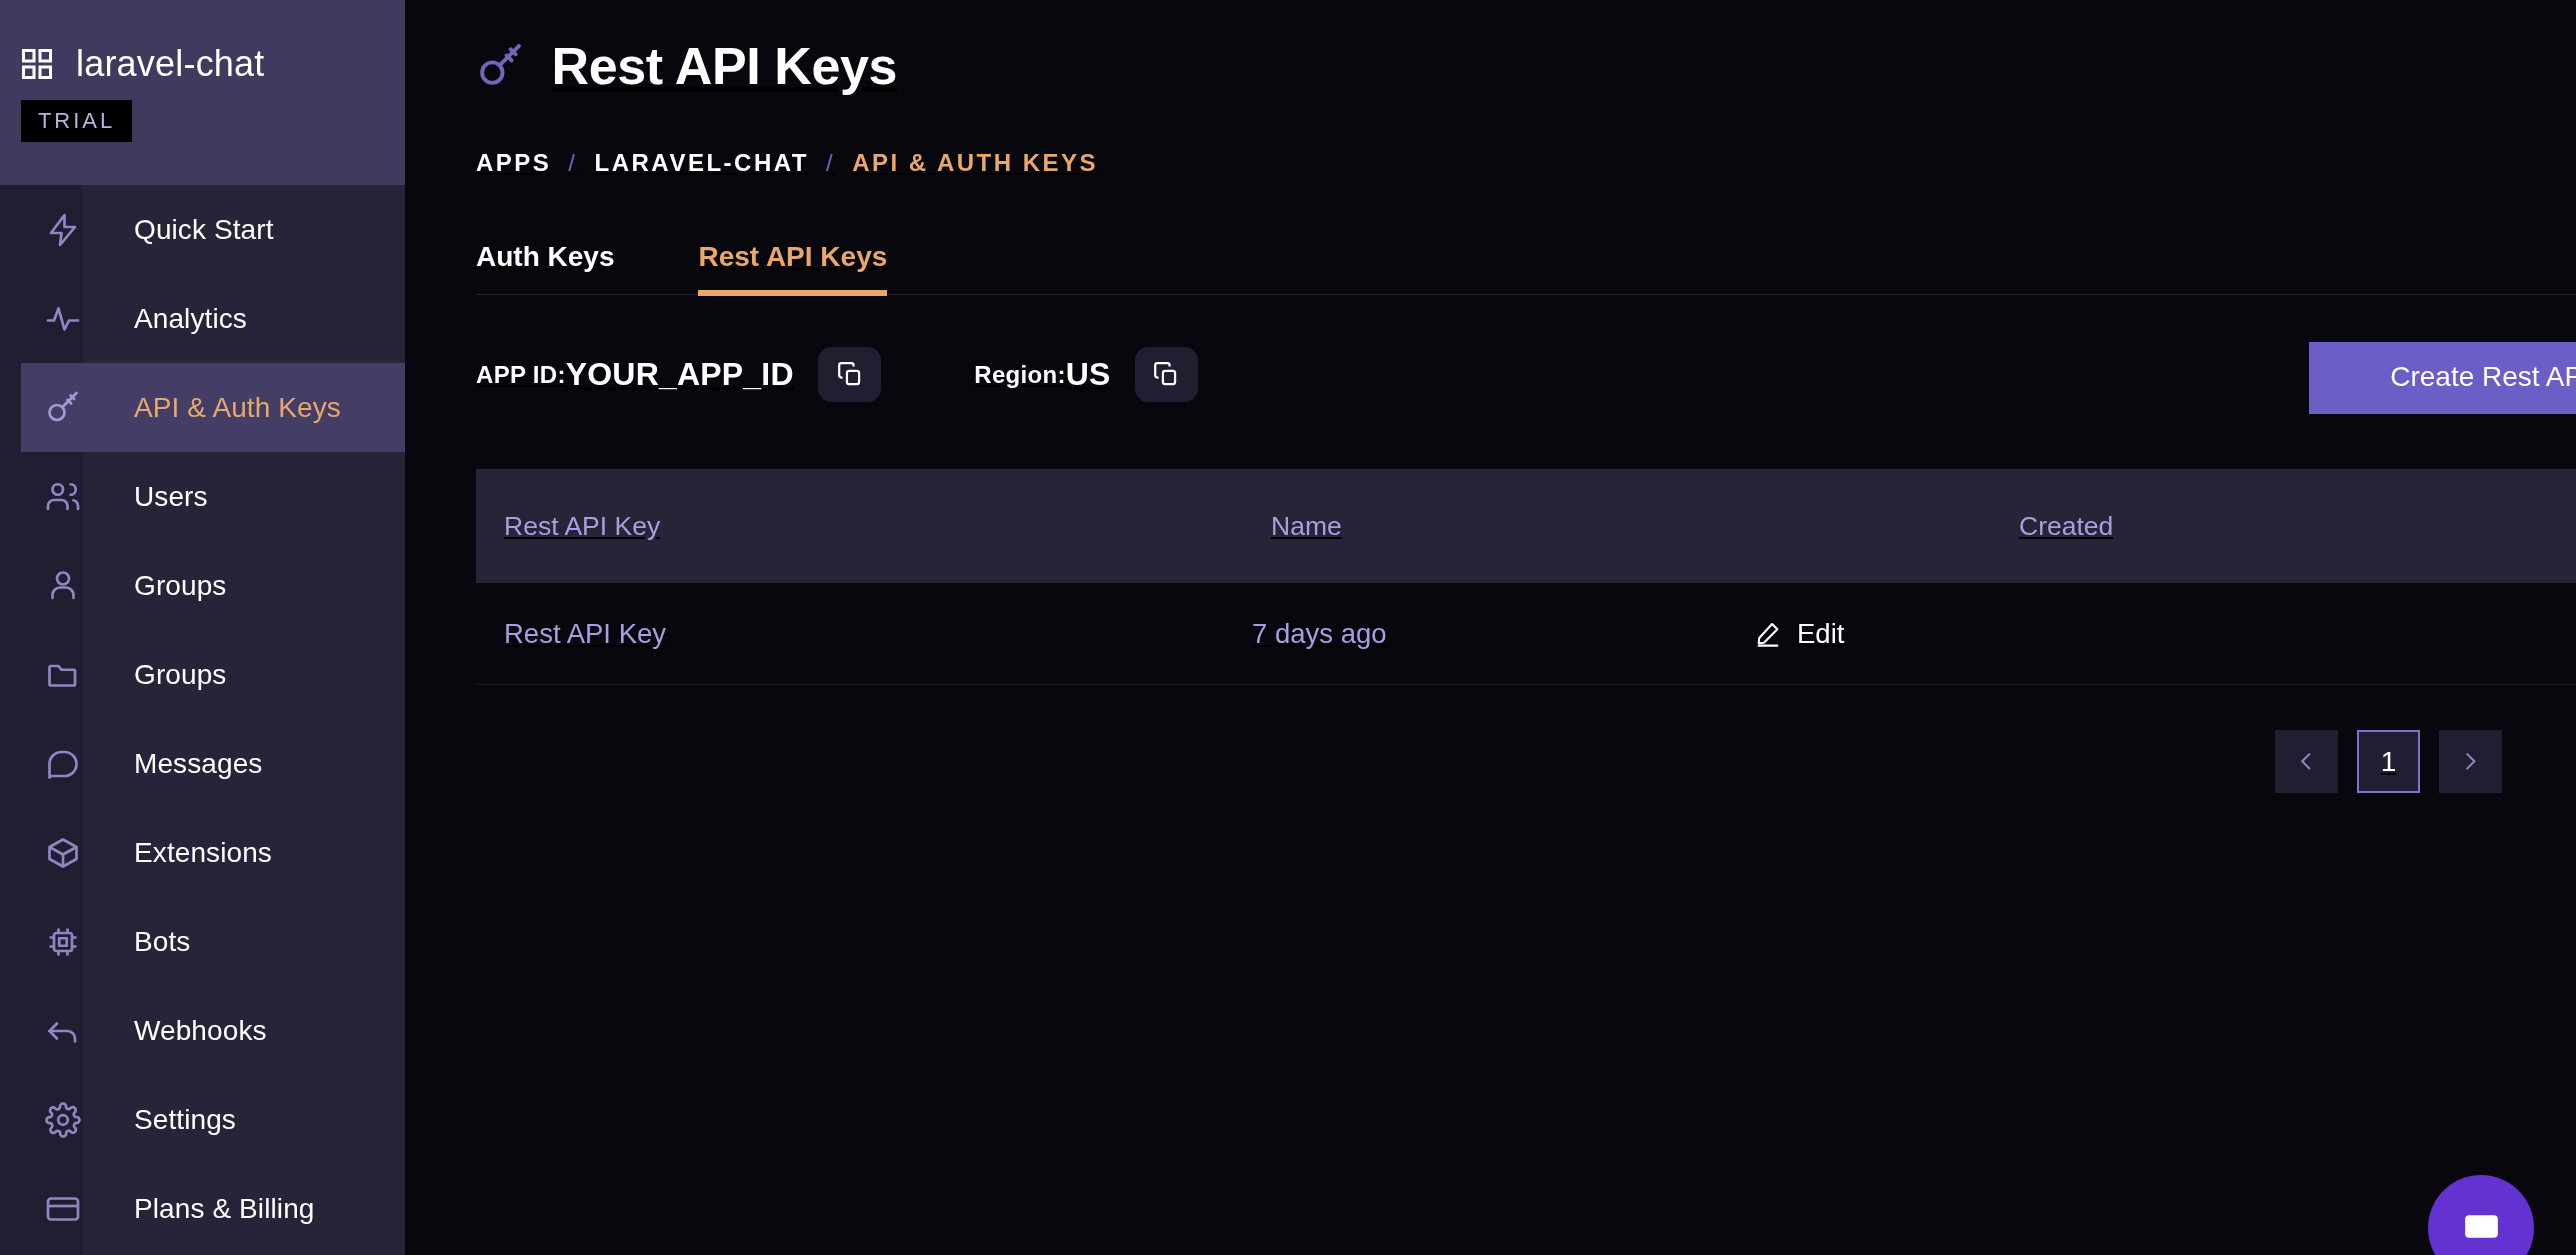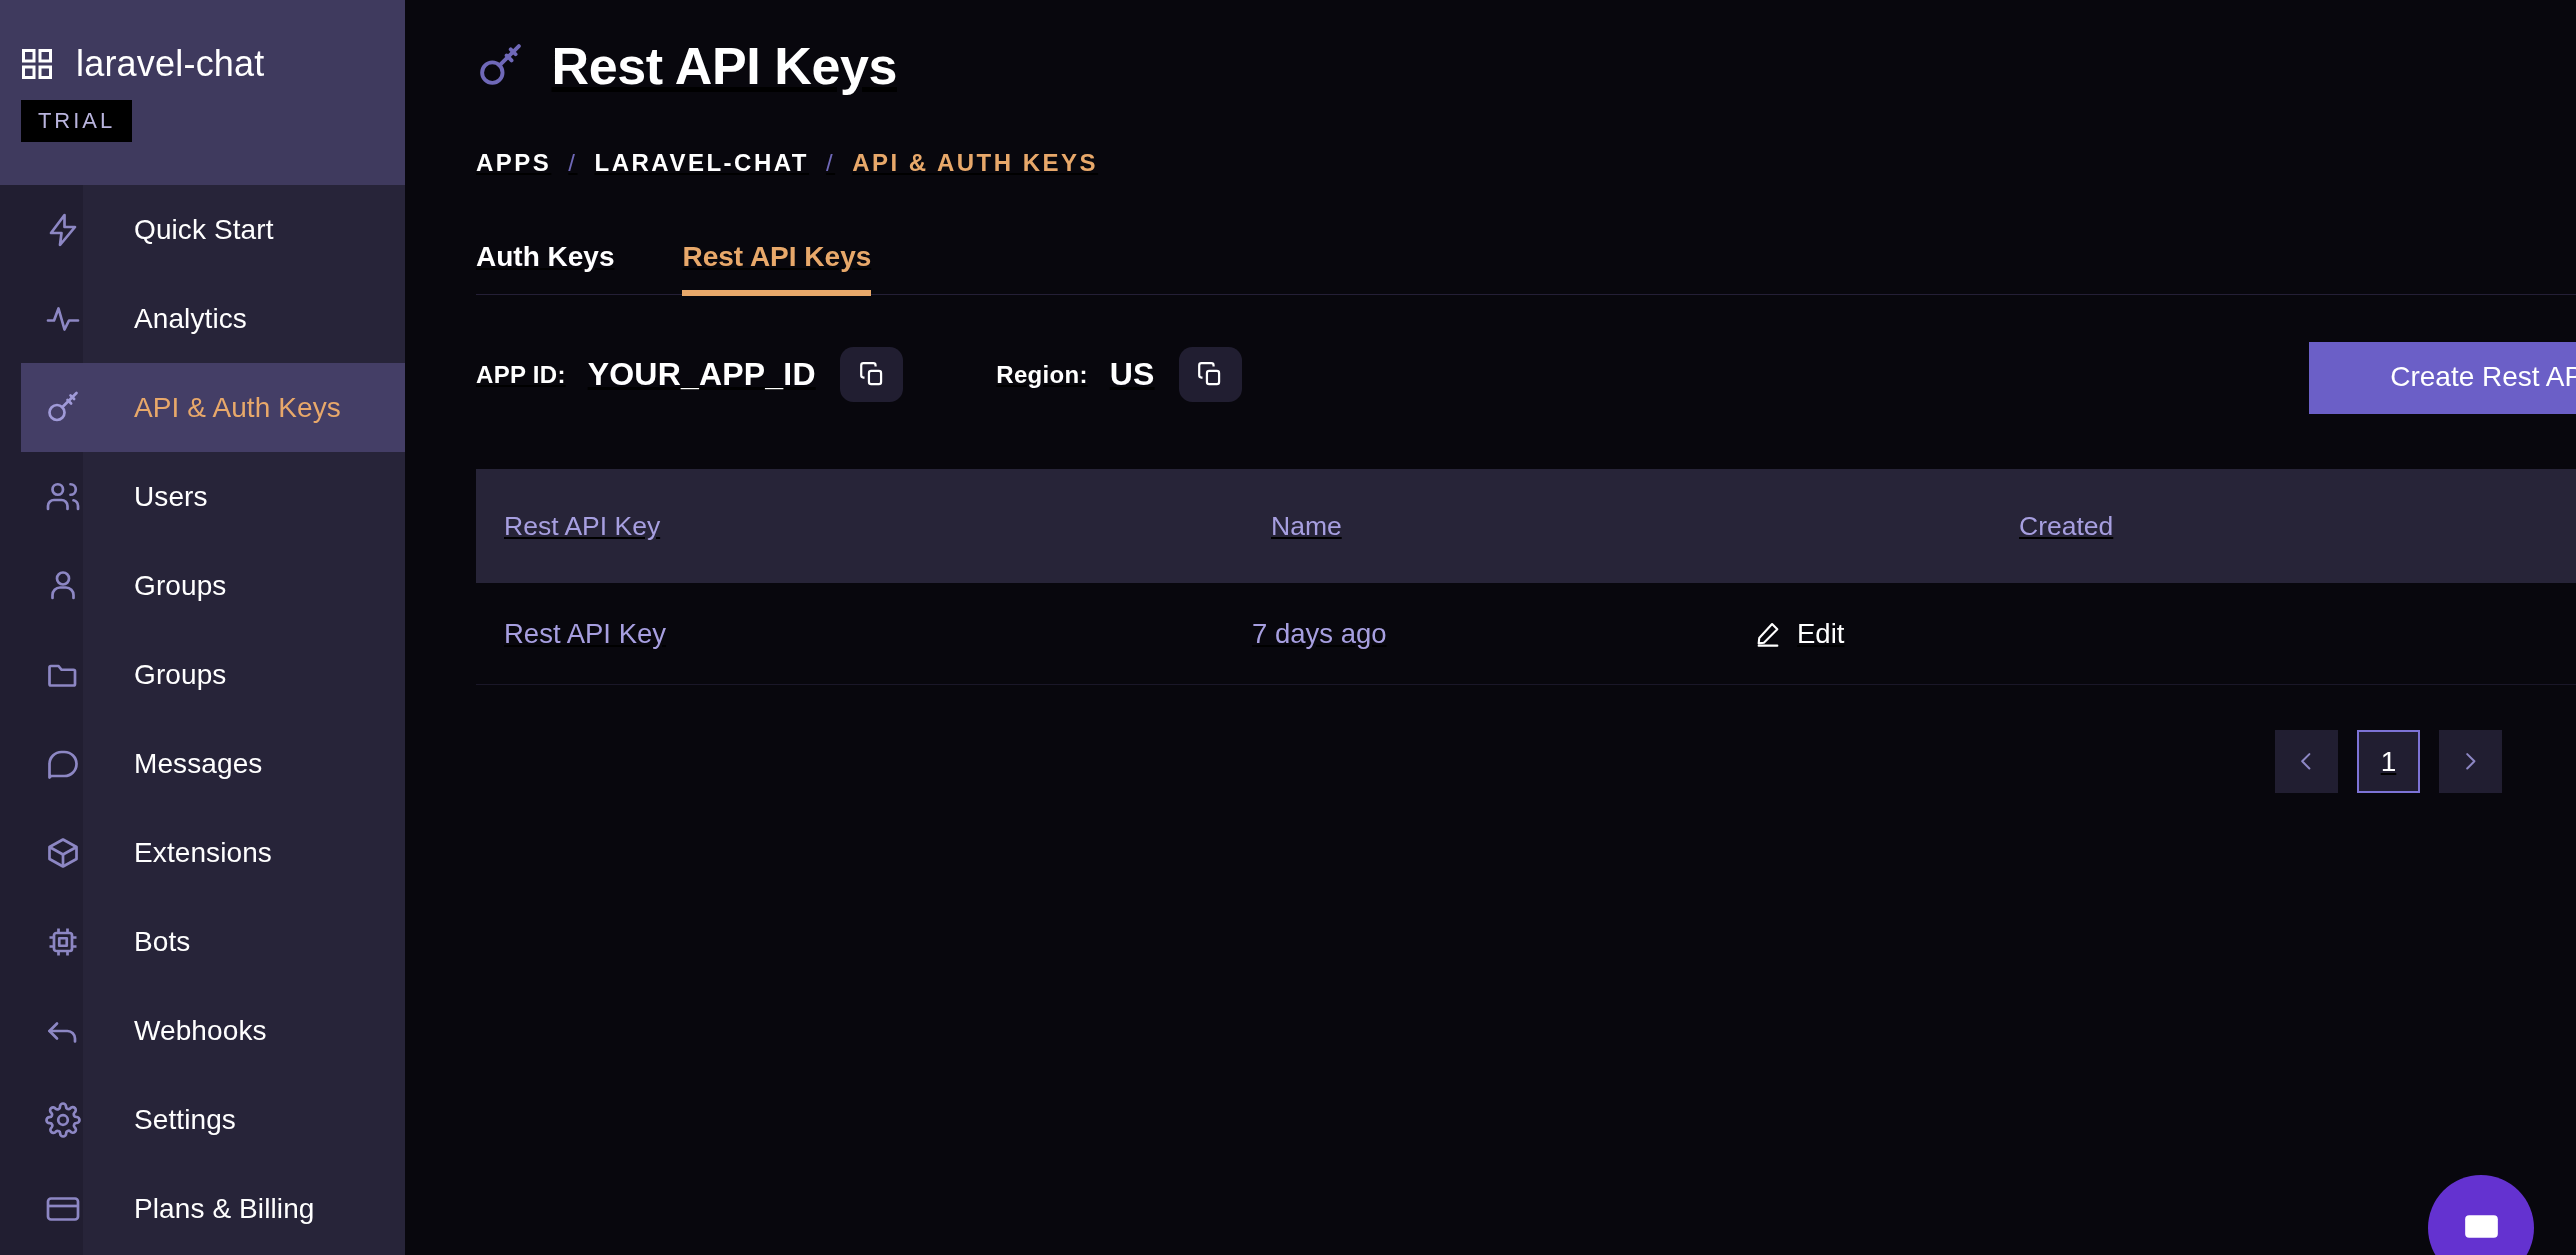--- a/index.html
+++ b/index.html
@@ -75,21 +75,21 @@
   .breadcrumb {
     display: flex; align-items: center; gap: 17px;
     margin-top: 53px; font-size: 24px; font-weight: 700;
     letter-spacing: 2.5px;
   }
   .crumb { color: #ffffff; cursor: pointer; }
   .crumb.current { color: #e8a86a; }
   .crumb-sep { color: #6f68b8; font-weight: 400; }
 
   .tabs {
-    display: flex; align-items: flex-end; gap: 0;
+    display: flex; align-items: flex-end; gap: 16px;
     margin-top: 64px; border-bottom: 1.9px solid #241f36;
     width: calc(100% - 0px);
   }
   .tab {
     font-size: 28px; font-weight: 700; color: #ffffff;
     padding: 0 0 21px 0; margin-right: 68px; cursor: pointer;
     position: relative; white-space: nowrap;
   }
   .tab.active { color: #e8a86a; }
   .tab.active::after {
@@ -99,21 +99,21 @@
 
   .meta-row {
     display: flex; align-items: center;
     margin-top: 49px; height: 61px; position: relative;
   }
   .meta-label {
     color: #ffffff; font-size: 24px; font-weight: 700; letter-spacing: 0.3px;
   }
   .meta-value {
     color: #ffffff; font-size: 32px; font-weight: 700;
-    margin-left: 22px; letter-spacing: 0.2px;
+    margin-left: 0; letter-spacing: 0.2px;
   }
   .copy-btn {
     width: 63px; height: 55px; border-radius: 13.3px; background: #211e31;
     display: flex; align-items: center; justify-content: center;
     margin-left: 24.6px; cursor: pointer; border: none;
   }
   .copy-btn svg { width: 26.5px; height: 26.5px; color: #ffffff; display: block; }
   .meta-group { display: flex; align-items: center; }
   .meta-group + .meta-group { margin-left: 93px; }
   .create-btn {

